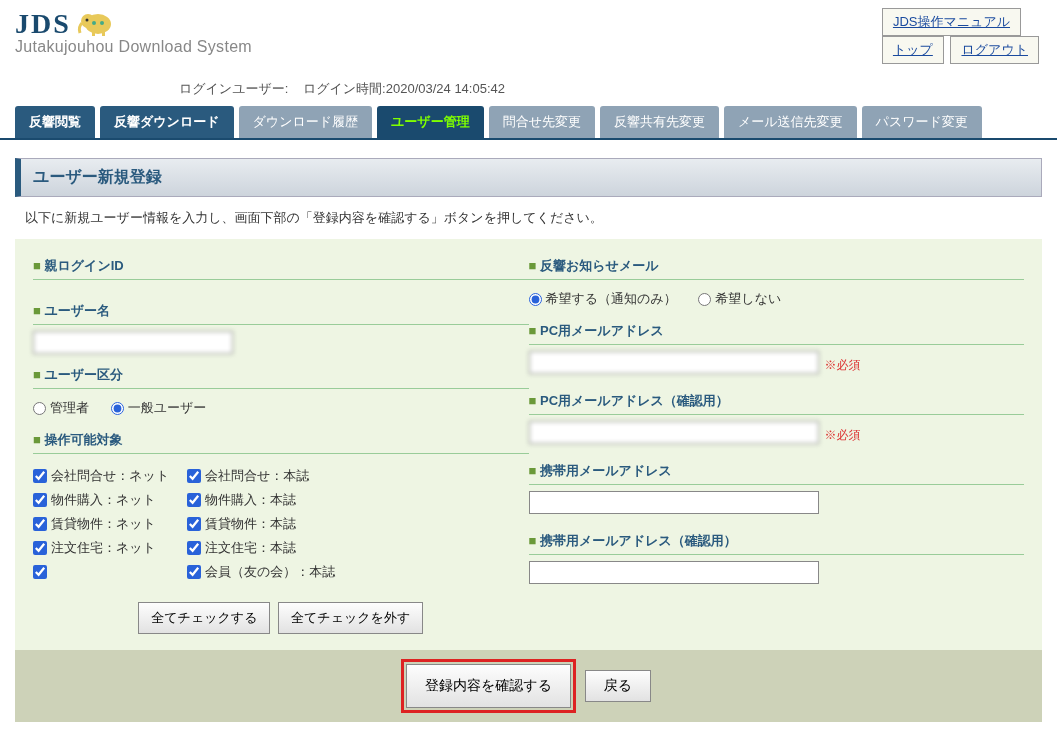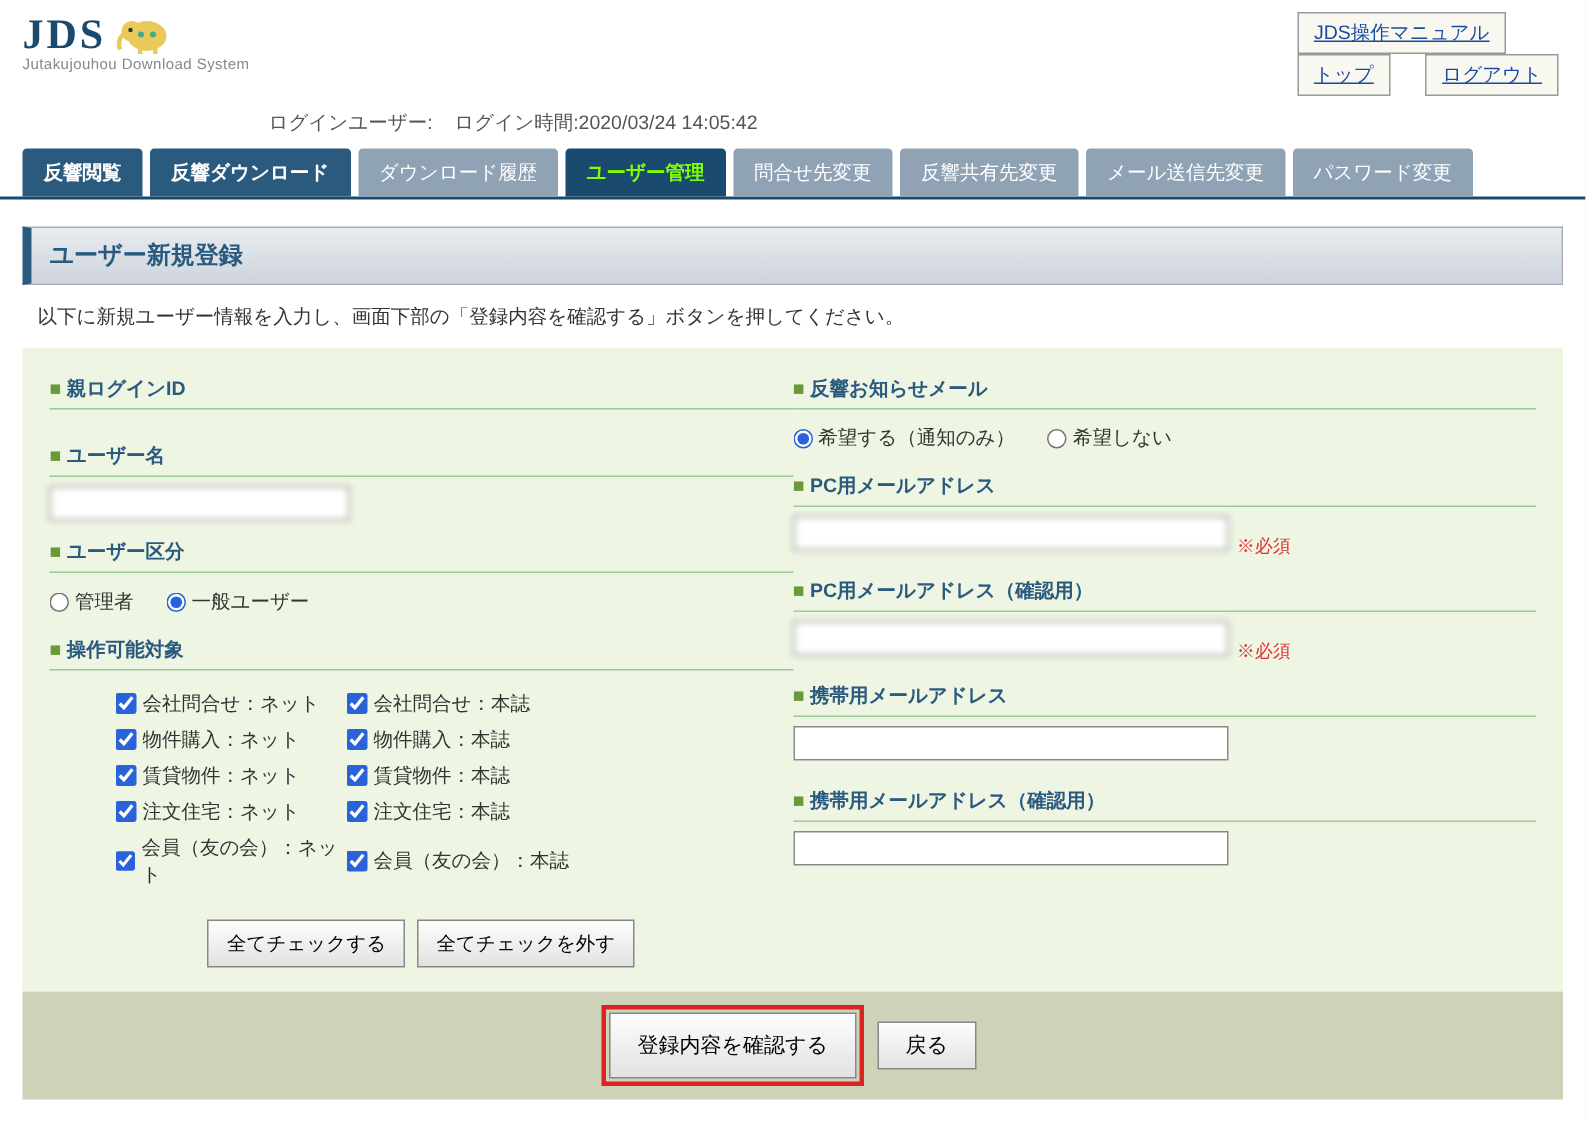--- a/index.html
+++ b/index.html
@@ -1,53 +1,53 @@
 <!DOCTYPE html>
 <html><head>
 <meta charset="utf-8">
 <style>
 * { box-sizing: border-box; margin: 0; padding: 0; }
 body { font-family: "Meiryo", "MS PGothic", sans-serif; font-size: 13px; color: #333; background: #fff; width: 1057px; }
 .header { display: flex; align-items: flex-start; padding: 8px 15px 0 15px; flex-direction: column; }
 .logo-area { flex-shrink: 0; }
 .logo-text { font-family: Georgia, serif; font-size: 28px; font-weight: bold; color: #1a4a6e; letter-spacing: 2px; display: inline-block; vertical-align: middle; }
 .logo-elephant { display: inline-block; vertical-align: middle; margin-left: 2px; }
-.logo-sub { font-size: 10px; color: #888; letter-spacing: 0.3px; margin-top: -2px; }
+.logo-sub { font-size: 16px; color: #888; letter-spacing: 0.3px; margin-top: -2px; }
 .header-right { flex: 1; text-align: right; }
 .blurred-title { color: #ccc; filter: blur(2px); font-weight: bold; font-size: 14px; display: inline-block; margin-right: 420px; margin-bottom: 6px; }
 .login-info { color: #555; font-size: 13px; }
 .login-info .blur { filter: blur(3px); color: #999; }
 .top-links { position: absolute; right: 18px; top: 8px; }
-.top-links a { border: 1px solid #999; background: #f8f8f0; padding: 4px 10px; margin-left: 20px; color: #1a4a9e; text-decoration: underline; font-size: 13px; display: inline-block; }
+.top-links a { border: 1px solid #999; background: #f8f8f0; padding: 4px 10px; margin-left: 3px; color: #1a4a9e; text-decoration: underline; font-size: 13px; display: inline-block; }
 .nav { display: flex; align-items: flex-end; padding: 0 15px; margin-top: 8px; border-bottom: 2px solid #1a4a6e; gap: 5px; }
 .nav-tab { padding: 7px 14px; color: #fff; font-size: 13px; cursor: pointer; border-radius: 3px 3px 0 0; }
 .nav-tab.dark { background: #2a5a7e; font-weight: bold; }
 .nav-tab.light { background: #8fa3b5; }
 .nav-tab.active { background: #1a4a6e; color: #7fff00; font-weight: bold; }
 .page-title-bar { background: linear-gradient(#e8ecf0, #cdd4dc); border: 1px solid #aab; border-left: 6px solid #2a5a7e; margin: 18px 15px 12px 15px; padding: 8px 12px; font-size: 16px; font-weight: bold; color: #2a5a7e; }
 .instruction { padding: 0 25px 12px 25px; font-size: 13px; }
 .form-area { background: #eef5e3; margin: 0 15px; padding: 12px 18px; display: flex; }
 .col { flex: 1; }
 .section-label { color: #2a5a7e; font-weight: bold; font-size: 13px; padding: 6px 0 4px 0; border-bottom: 1px solid #9c9; margin-bottom: 6px; }
 .section-label::before { content: "■ "; color: #6a9939; }
 .readonly-val { color: #bbb; filter: blur(2px); font-size: 14px; padding: 2px 0 8px 0; }
 .text-input { width: 290px; padding: 3px 4px; border: 1px solid #888; font-size: 13px; background: #fff; margin-bottom: 6px; }
 .text-input.blur { color: #aaa; filter: blur(2px); }
 .radio-row { padding: 4px 0 8px 0; }
 .radio-row label { margin-right: 18px; cursor: pointer; }
 .radio-row input { margin-right: 4px; vertical-align: middle; accent-color: #2962d9; }
 .check-grid { padding: 4px 0 8px 0; }
 .check-row { display: flex; padding: 3px 0; }
 .check-item { display: inline-flex; align-items: center; cursor: pointer; }
-.check-item.c1 { width: 154px; margin-left: 44px; }
+.check-item.c1 { width: 154px; }
 .check-item input { margin-right: 4px; accent-color: #2962d9; width: 14px; height: 14px; }
 .button-row { text-align: center; padding: 10px 0 4px 0; }
 .button-row button { padding: 6px 12px; font-size: 13px; border: 1px solid #888; background: linear-gradient(#fdfdfd, #e2e2e2); cursor: pointer; margin: 0 2px; }
 .required { color: #d33; margin-left: 6px; font-size: 12px; }
-.input-row { display: flex; align-items: flex-end; margin-bottom: 6px; }
+.input-row { display: flex; align-items: center; margin-bottom: 6px; }
 .submit-bar { background: #cdd2b8; margin: 0 15px; padding: 14px 0; text-align: center; }
 .submit-bar .confirm-btn { padding: 12px 18px; font-size: 14px; border: 1px solid #888; background: linear-gradient(#fdfdfd, #e2e2e2); cursor: pointer; outline: 3px solid #d22; outline-offset: 2px; }
 .submit-bar .back-btn { padding: 6px 18px; font-size: 14px; border: 1px solid #888; background: linear-gradient(#fdfdfd, #e2e2e2); cursor: pointer; margin-left: 10px; }
 .footer { margin-top: 40px; padding: 0 15px 20px 15px; }
 .footer-logo { display: flex; align-items: center; gap: 6px; }
 .recruit-text { font-family: Arial, sans-serif; font-size: 17px; font-weight: bold; color: #444; letter-spacing: 0.5px; }
 </style>
 </head>
 <body>
 
@@ -151,21 +151,20 @@
             <span>注文住宅：ネット</span>
           </label>
           <label class="check-item c2">
             <input type="checkbox" checked="" style="">
             <span>注文住宅：本誌</span>
           </label>
         </div>
         <div class="check-row">
           <label class="check-item c1">
             <input type="checkbox" checked="" style="">
-            <span>会員（友の会）：ネット</span>
           </label>
           <label class="check-item c2">
             <input type="checkbox" checked="" style="">
             <span>会員（友の会）：本誌</span>
           </label>
         </div>
       </div>
     <div class="button-row">
       <button>全てチェックする</button>
       <button>全てチェックを外す</button>

